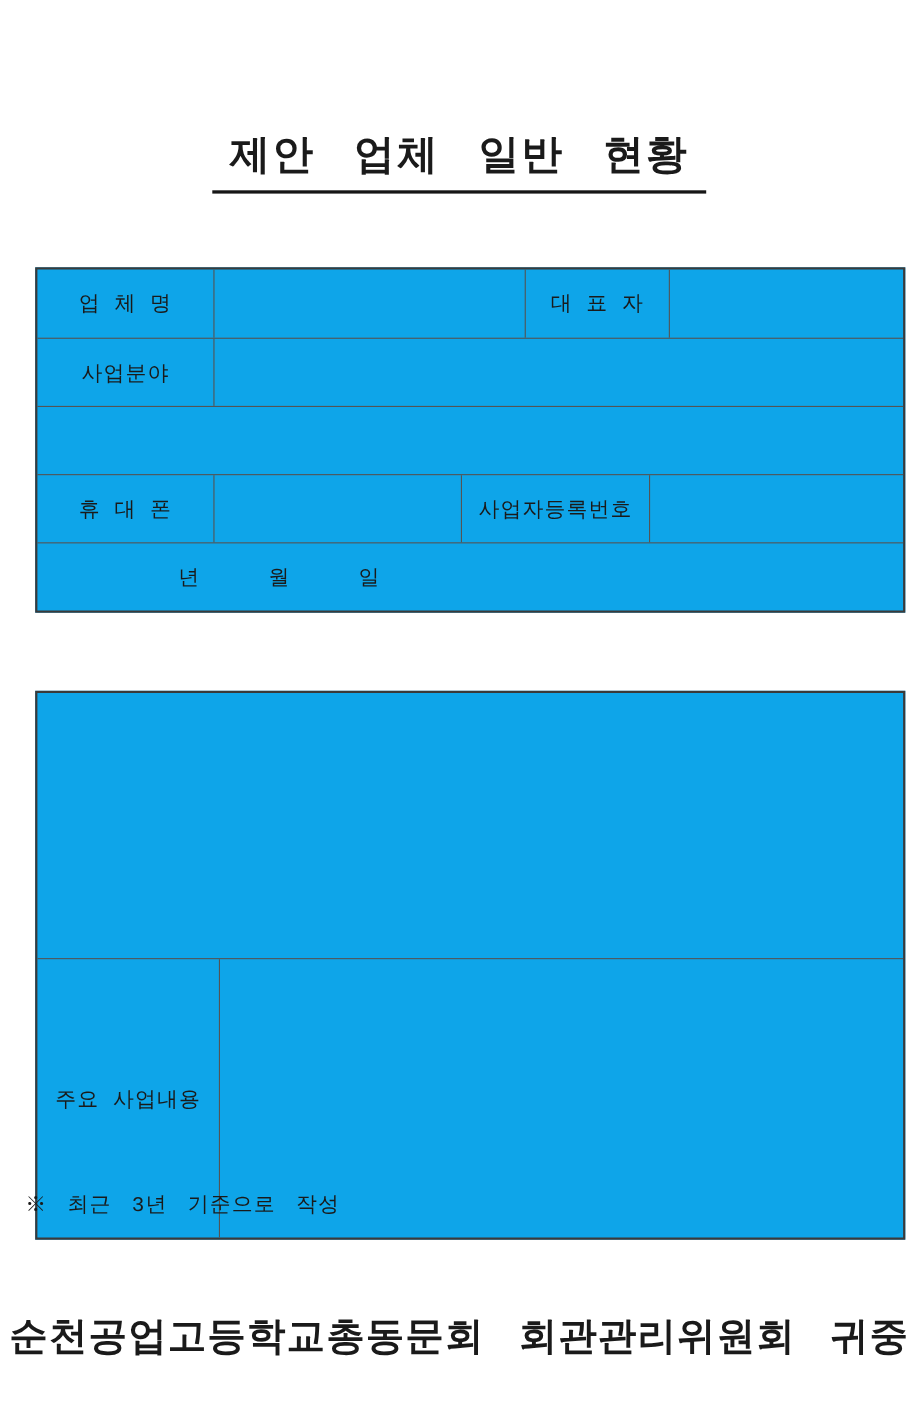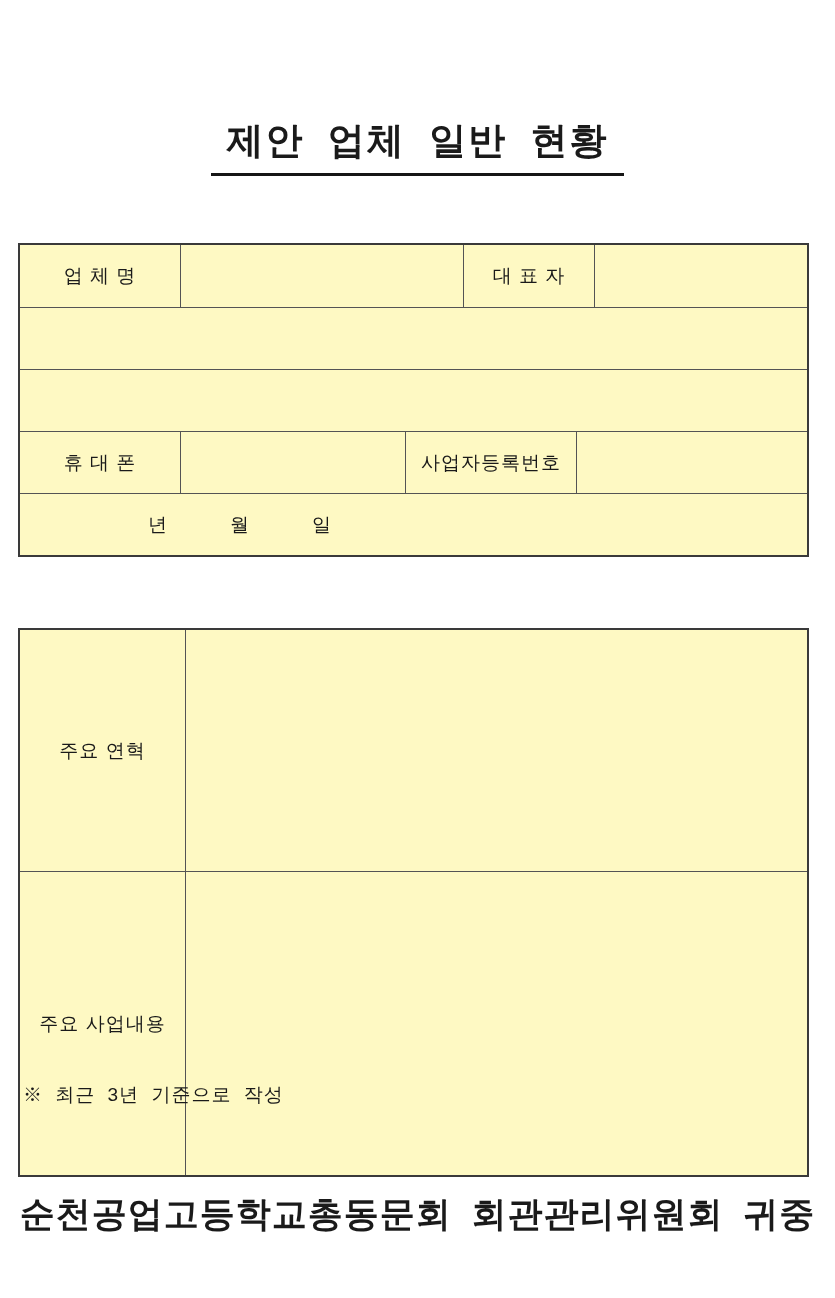--- a/index.html
+++ b/index.html
@@ -1,21 +1,21 @@
 <!DOCTYPE html>
 <html><head>
 <meta charset="utf-8">
 <style>
   html, body { margin: 0; padding: 0; background: #ffffff; }
   .page {
     position: relative;
     width: 835px;
     height: 1298px;
     background: #ffffff;
-    font-family: Liberation Sans, sans-serif;
+    font-family: Liberation Mono, monospace;
     color: #1a1a1a;
     overflow: hidden;
   }
 
   
   .title-wrap {
     position: absolute;
     top: 116px;
     left: 0;
     width: 100%;
@@ -28,34 +28,34 @@
     letter-spacing: 2px;
     word-spacing: 11px;
     padding: 0 16px 7px 16px;
     border-bottom: 3px solid #161616;
     white-space: nowrap;
   }
 
   
   .form-table {
     position: absolute;
-    left: 18px;
+    left: 32px;
     width: 791px;
     box-sizing: border-box;
     border: 2px solid #3a3a3a;
-    background: #fef9c3;
+    background: #0ea5e9;
   }
   .t1 { top: 243px; }
   .t2 { top: 628px; }
 
   .row { display: flex; box-sizing: border-box; }
   .row + .row { border-top: 1px solid #545454; }
   .t1 .row { height: 62px; }
   .t2 .row-history { height: 241px; }
-  .t2 .row-content { height: 304px; }
+  .t2 .row-content { height: 254px; }
 
   .cell {
     box-sizing: border-box;
     display: flex;
     align-items: center;
     justify-content: center;
     font-size: 19px;
     letter-spacing: 1px;
     white-space: pre;
   }
@@ -111,20 +111,21 @@
 
   <div class="form-table t1">
     <div class="row">
       <div class="cell label-cell">업 체 명</div>
       <div class="cell value-cell cell-w283"></div>
       <div class="cell cell-w131">대 표 자</div>
       <div class="cell value-cell"></div>
     </div>
 
     <div class="row">
+      <div class="cell label-cell">사업분야</div>
       <div class="cell value-cell"></div>
     </div>
 
     <div class="row">
       <div class="cell value-cell"></div>
     </div>
 
     <div class="row">
       <div class="cell label-cell">휴 대 폰</div>
       <div class="cell value-cell cell-w225"></div>
@@ -136,21 +137,20 @@
       <div class="cell value-cell date-cell">
         <span>년</span>
         <span>월</span>
         <span>일</span>
       </div>
     </div>
   </div>
 
   <div class="form-table t2">
     <div class="row row-history">
-      <div class="cell label-cell">주요 연혁</div>
       <div class="cell value-cell"></div>
     </div>
     <div class="row row-content">
       <div class="cell label-cell">주요 사업내용</div>
       <div class="cell value-cell"></div>
     </div>
   </div>
 
   <div class="note">※ 최근 3년 기준으로 작성</div>
 

